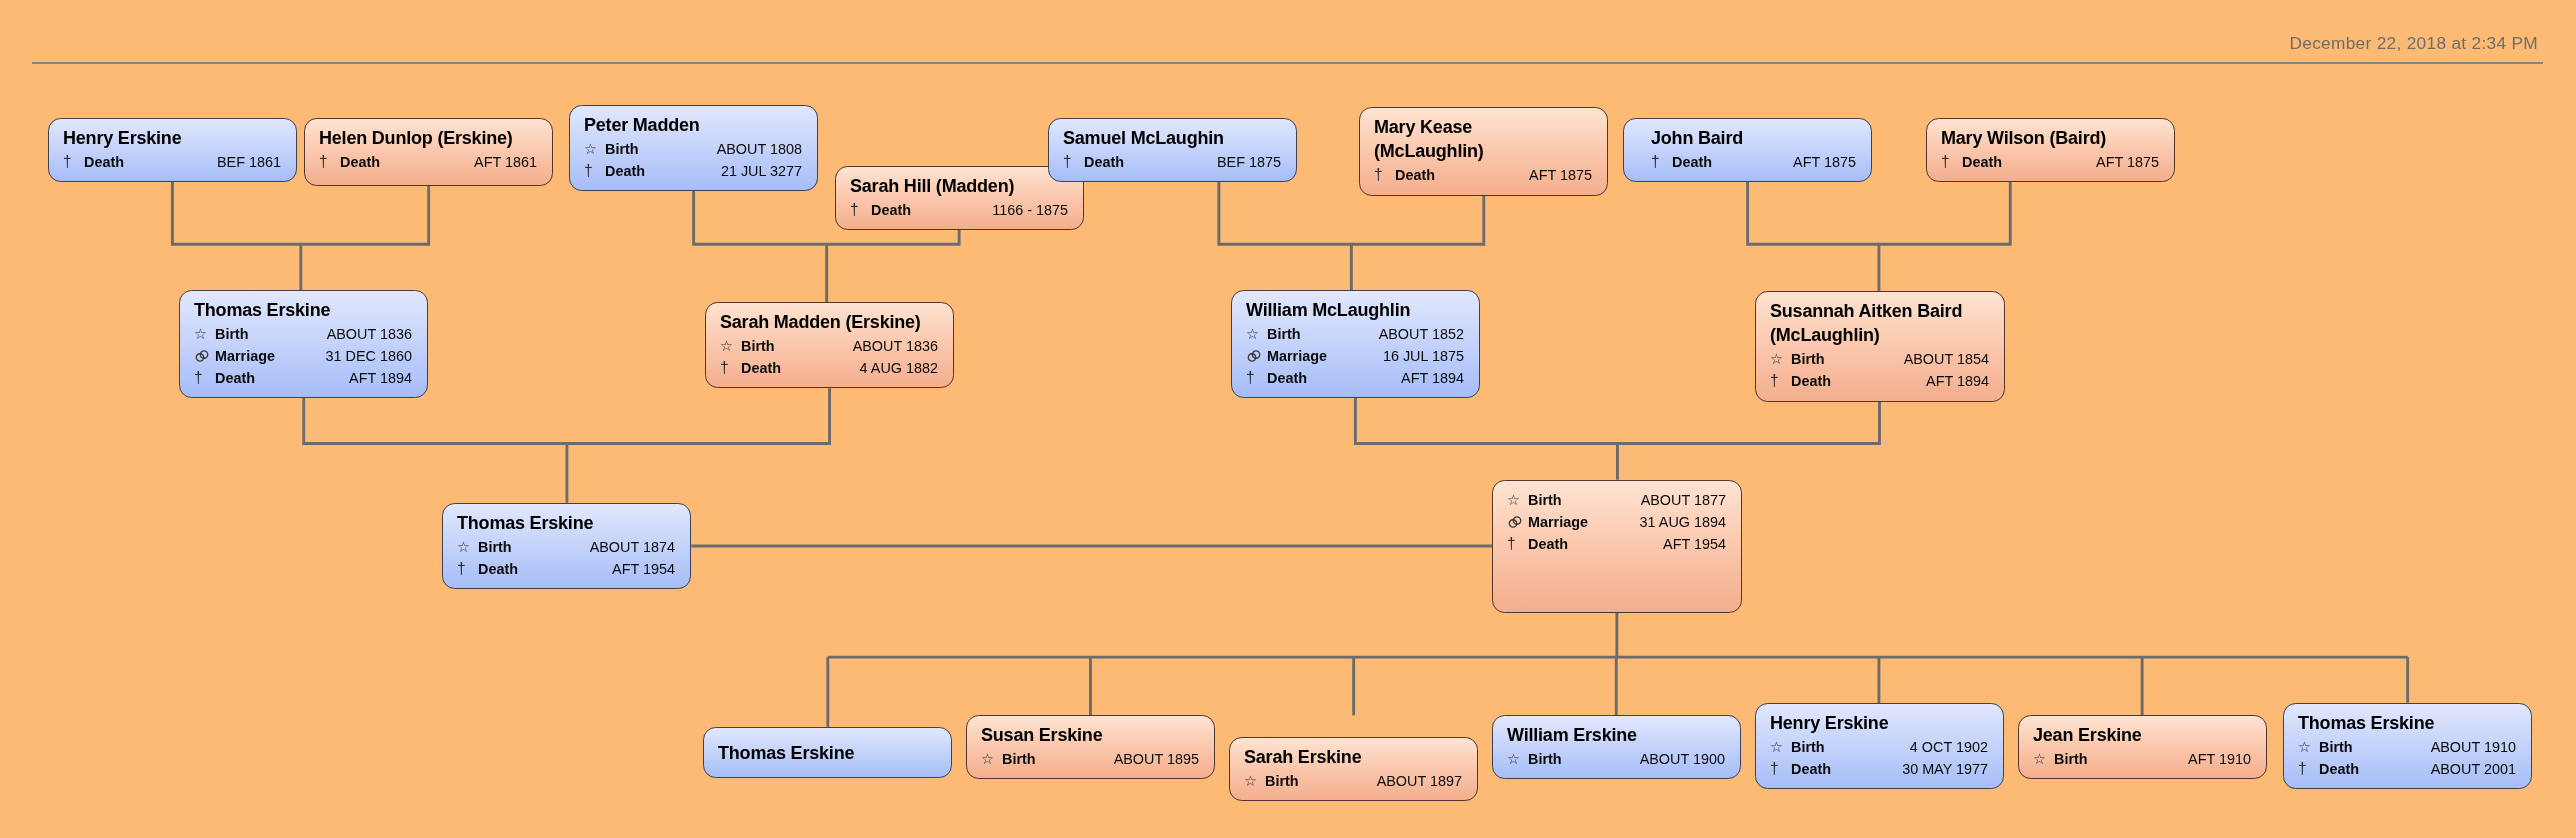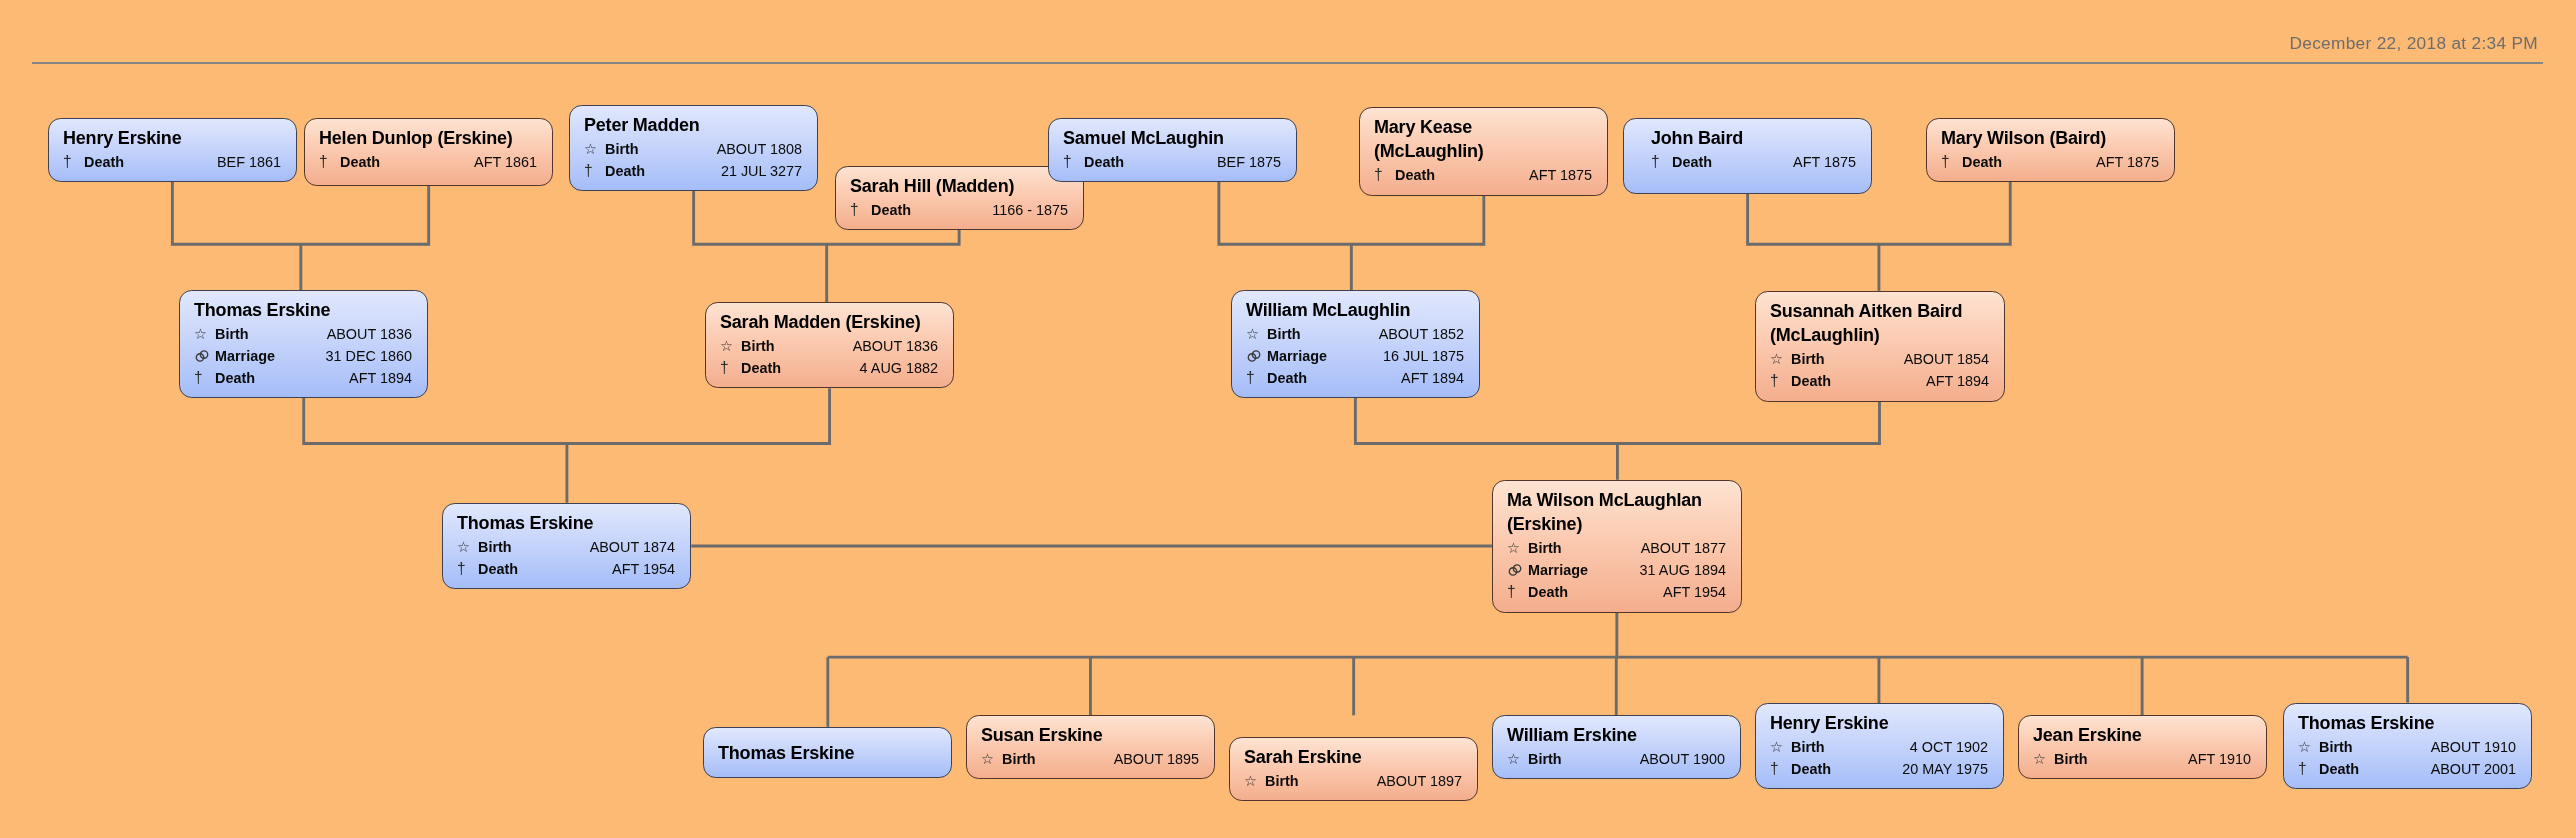--- a/index.html
+++ b/index.html
@@ -139,21 +139,21 @@
     <div class="card female" style="left: 1359px; top: 107px; width: 249px; height: 89px;">
       <div class="person-name">Mary Kease<br>(McLaughlin)</div>
       <div class="events">
         <div class="event">
           <span class="icon" style="font-size: 15.6px;">†</span>
           <span class="label">Death</span>
           <span class="value">AFT 1875</span>
         </div>
       </div>
     </div>
-    <div class="card male" style="left: 1623px; top: 118px; width: 249px; height: 76px; padding-left: 27px;">
+    <div class="card male" style="left: 1623px; top: 118px; width: 249px; height: 64px; padding-left: 27px;">
       <div class="person-name">John Baird</div>
       <div class="events">
         <div class="event">
           <span class="icon" style="font-size: 15.6px;">†</span>
           <span class="label">Death</span>
           <span class="value">AFT 1875</span>
         </div>
       </div>
     </div>
     <div class="card female" style="left: 1886px; top: 118px; width: 249px; height: 64px; margin-left: 40px;">
@@ -255,21 +255,20 @@
           <span class="value">ABOUT 1874</span>
         </div>
         <div class="event">
           <span class="icon" style="font-size: 15.6px;">†</span>
           <span class="label">Death</span>
           <span class="value">AFT 1954</span>
         </div>
       </div>
     </div>
     <div class="card female" style="left: 1492px; top: 480px; width: 250px; height: 133px;">
-      <div class="person-name">Ma Wilson McLaughlan<br>(Erskine)</div>
       <div class="events">
         <div class="event">
           <span class="icon">☆</span>
           <span class="label">Birth</span>
           <span class="value">ABOUT 1877</span>
         </div>
         <div class="event">
           <span class="icon">
             <svg width="16" height="16" viewBox="0 0 28 28">
               <circle cx="10.5" cy="16.5" r="6.5" fill="none" stroke="#3a3a3a" stroke-width="2.4"></circle>
@@ -323,21 +322,21 @@
       <div class="person-name">Henry Erskine</div>
       <div class="events">
         <div class="event">
           <span class="icon">☆</span>
           <span class="label">Birth</span>
           <span class="value">4 OCT 1902</span>
         </div>
         <div class="event">
           <span class="icon" style="font-size: 15.6px;">†</span>
           <span class="label">Death</span>
-          <span class="value">20 MAY 1975</span>
+          <span class="value">30 MAY 1977</span>
         </div>
       </div>
     </div>
     <div class="card female" style="left: 2018px; top: 715px; width: 249px; height: 64px;">
       <div class="person-name">Jean Erskine</div>
       <div class="events">
         <div class="event">
           <span class="icon">☆</span>
           <span class="label">Birth</span>
           <span class="value">AFT 1910</span>

